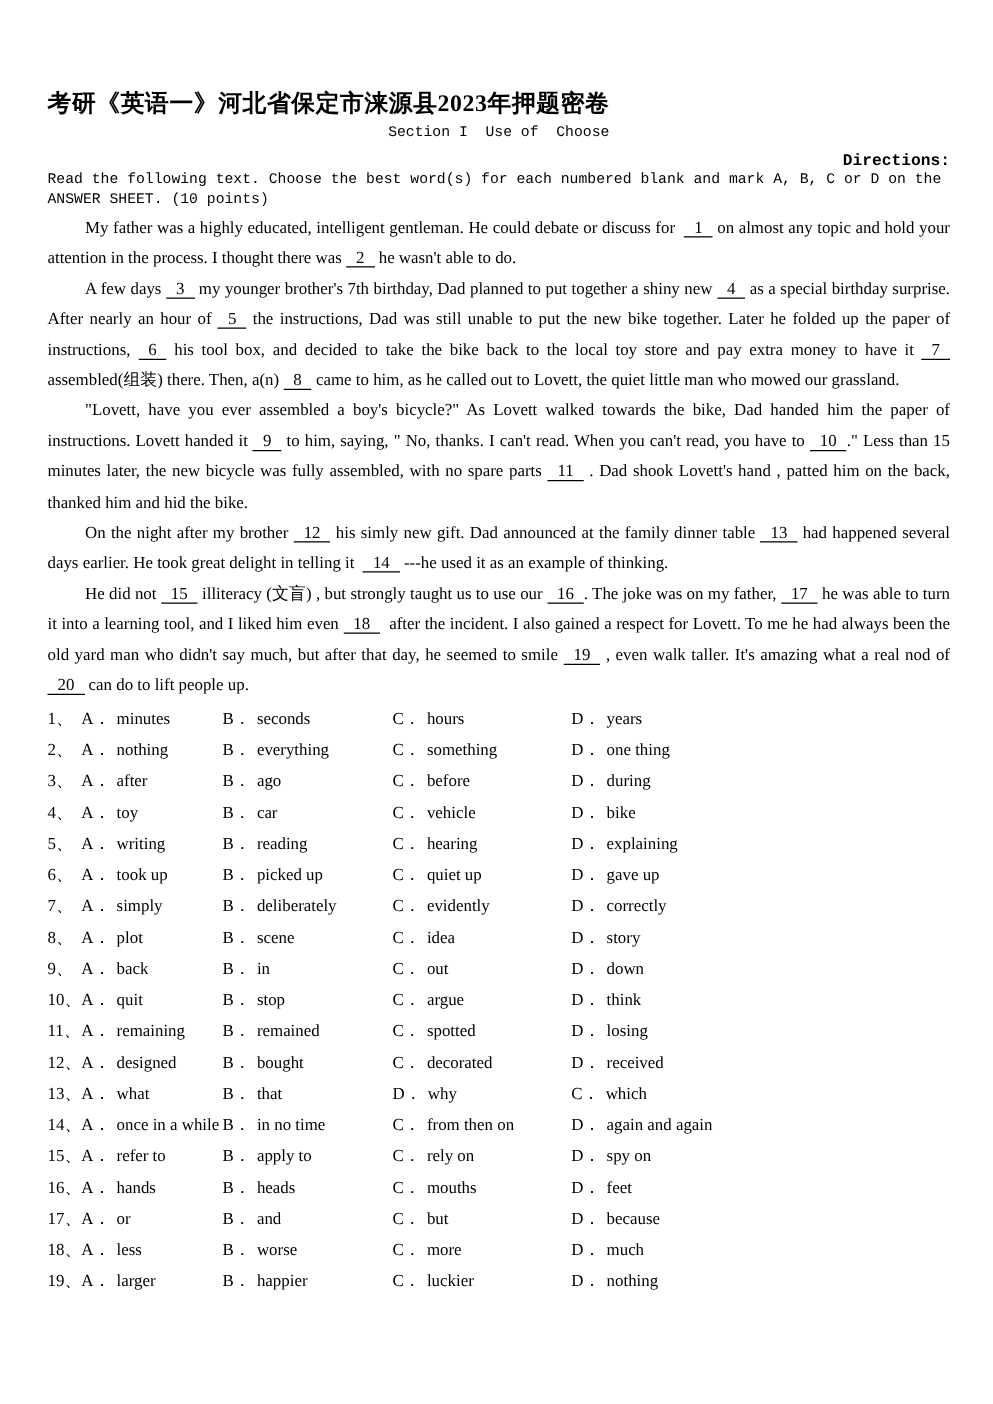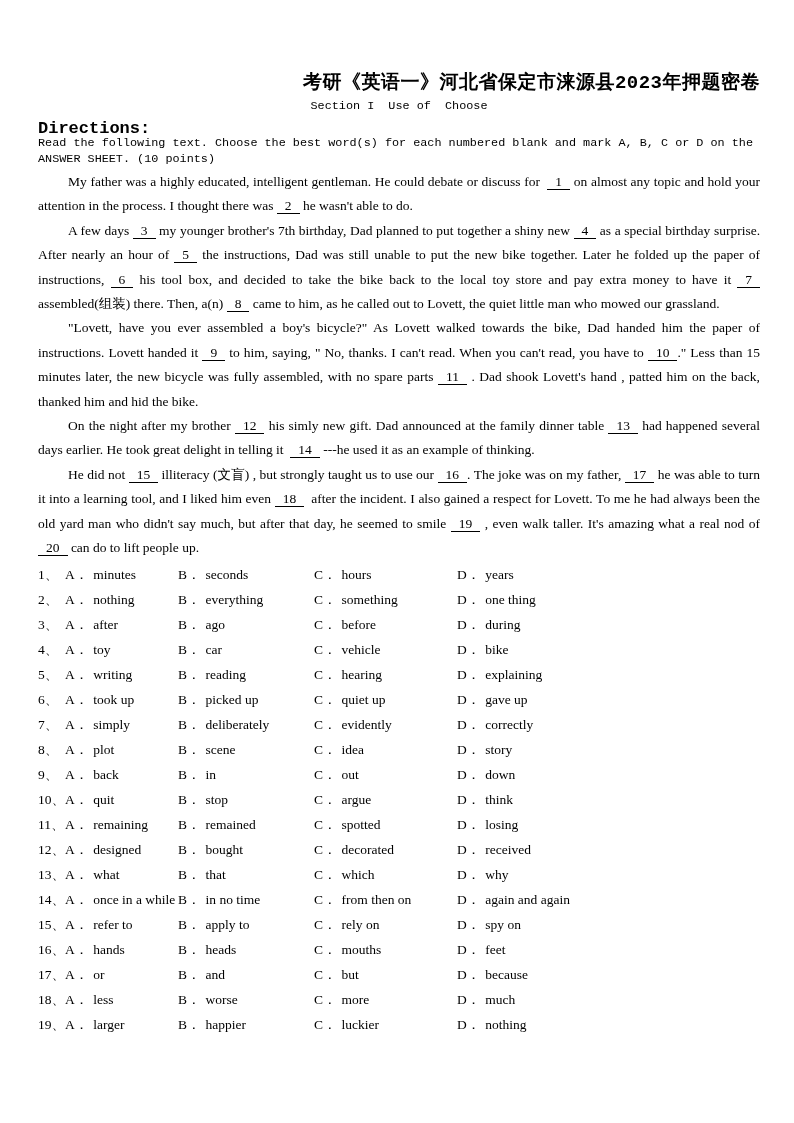--- a/index.html
+++ b/index.html
@@ -9,41 +9,42 @@
     height: 1123px;
     margin: 0 auto;
     background: #ffffff;
     box-sizing: border-box;
     padding: 72px 34px 0 38px;
     color: #000;
     font-family: "Liberation Serif", serif;
     overflow: hidden;
   }
   .title {
-    text-align: right;
-    font-family: Liberation Mono, monospace;
+    text-align: left;
+    font-family: Liberation Serif, serif;
     font-weight: bold;
     font-size: 19px;
     line-height: 23px;
     letter-spacing: 0.5px;
   }
   .section-heading {
     text-align: center;
     font-family: "Liberation Mono", monospace;
     font-size: 11.8px;
     line-height: 16px;
     margin-top: 3px;
     white-space: pre-wrap;
   }
   .directions-label {
     font-family: "Liberation Mono", monospace;
     font-weight: bold;
-    font-size: 17px;
+    font-size: 13px;
     line-height: 15px;
     margin-top: 7px;
+    text-align: right;
   }
   .directions-text {
     font-family: "Liberation Mono", monospace;
     font-size: 11.8px;
     line-height: 15.5px;
     white-space: pre-wrap;
   }
   .passage { margin-top: 3px; }
   .para {
     margin: 0;
@@ -166,22 +167,22 @@
         <span class="qnum">12、</span>
         <span class="qopt"><span class="qlabel">A．</span><span class="qtext">designed</span></span>
         <span class="qopt"><span class="qlabel">B．</span><span class="qtext">bought</span></span>
         <span class="qopt"><span class="qlabel">C．</span><span class="qtext">decorated</span></span>
         <span class="qopt"><span class="qlabel">D．</span><span class="qtext">received</span></span>
       </div>
       <div class="qrow">
         <span class="qnum">13、</span>
         <span class="qopt"><span class="qlabel">A．</span><span class="qtext">what</span></span>
         <span class="qopt"><span class="qlabel">B．</span><span class="qtext">that</span></span>
+        <span class="qopt"><span class="qlabel">D．</span><span class="qtext">why</span></span>
         <span class="qopt"><span class="qlabel">C．</span><span class="qtext">which</span></span>
-        <span class="qopt"><span class="qlabel">D．</span><span class="qtext">why</span></span>
       </div>
       <div class="qrow">
         <span class="qnum">14、</span>
         <span class="qopt"><span class="qlabel">A．</span><span class="qtext">once in a while</span></span>
         <span class="qopt"><span class="qlabel">B．</span><span class="qtext">in no time</span></span>
         <span class="qopt"><span class="qlabel">C．</span><span class="qtext">from then on</span></span>
         <span class="qopt"><span class="qlabel">D．</span><span class="qtext">again and again</span></span>
       </div>
       <div class="qrow">
         <span class="qnum">15、</span>

